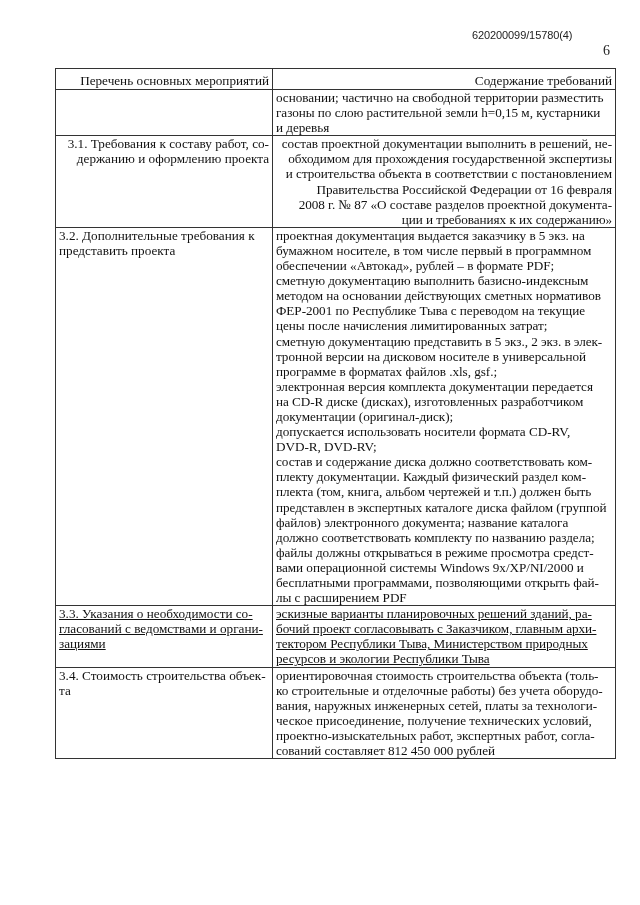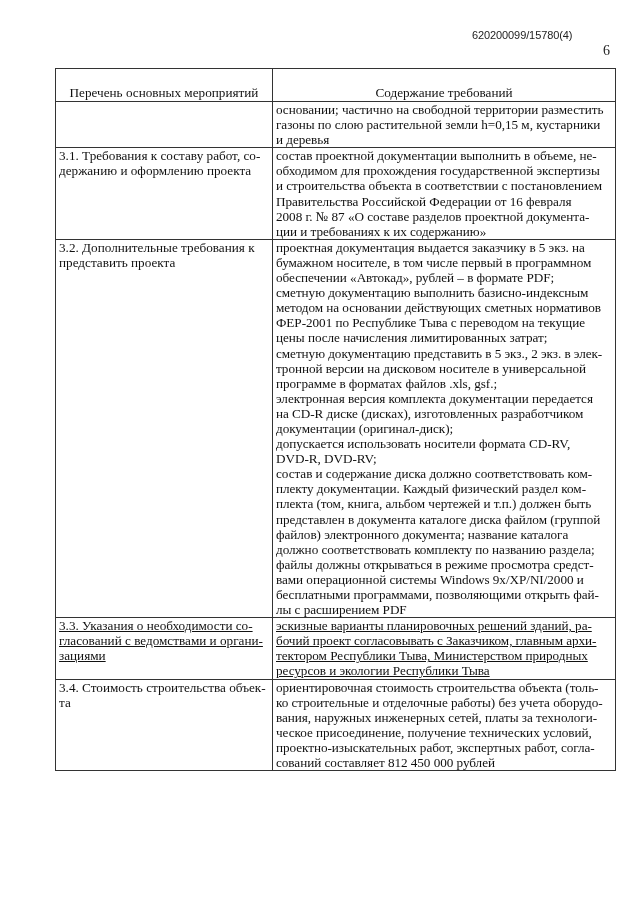--- a/index.html
+++ b/index.html
@@ -20,28 +20,28 @@
   table.req {
     position: absolute; left: 55px; top: 68px;
     width: 560px; border-collapse: collapse; table-layout: fixed;
   }
   table.req td, table.req th {
     border: 1px solid #333; vertical-align: top;
     font-size: 13.2px; line-height: 15.1px; font-weight: normal;
     padding: 0 3px; text-align: left;
     overflow: hidden;
   }
-  table.req th { text-align: center; height: 16px; padding-top: 16px; }
+  table.req th { text-align: right; height: 16px; padding-top: 4px; }
   col.c1 { width: 217px; }
   col.c2 { width: 343px; }
   .cell-lines { display: block; }
   .cell-lines span { display: block; white-space: nowrap; }
   tr.cont td { height: 45px; }
   tr.section td { height: 43px; text-align: center; vertical-align: middle; }
-  tr.r31 td { height: 84px; }
+  tr.r31 td { height: 84px; text-align: right; }
   tr.r32 td { height: 376px; }
   tr.r33 td { height: 59px; text-decoration: underline; }
   tr.r34 td { height: 90px; font-family: Liberation Serif, serif; }
   .c2txt span { letter-spacing: -0.05px; }
 </style>
 </head>
 <body>
 
 <div class="doc-id">620200099/15780(4)</div>
 <div class="page-num">6</div>
@@ -70,21 +70,21 @@
     </tr>
     <tr class="r31">
       <td>
         <div class="cell-lines">
             <span>3.1. Требования к составу работ, со-</span>
             <span>держанию и оформлению проекта</span>
           </div>
       </td>
       <td>
         <div class="cell-lines c2txt">
-            <span>состав проектной документации выполнить в объеме, не-</span>
+            <span>состав проектной документации выполнить в решений, не-</span>
             <span>обходимом для прохождения государственной экспертизы</span>
             <span>и строительства объекта в соответствии с постановлением</span>
             <span>Правительства Российской Федерации от 16 февраля</span>
             <span>2008 г.  № 87 «О составе разделов проектной документа-</span>
             <span>ции и требованиях к их содержанию»</span>
           </div>
       </td>
     </tr>
     <tr class="r32">
       <td>
@@ -106,21 +106,21 @@
             <span>тронной версии на дисковом носителе в универсальной</span>
             <span>программе в форматах файлов .xls, gsf.;</span>
             <span>электронная версия комплекта документации передается</span>
             <span>на CD-R диске (дисках), изготовленных разработчиком</span>
             <span>документации (оригинал-диск);</span>
             <span>допускается использовать носители формата CD-RV,</span>
             <span>DVD-R, DVD-RV;</span>
             <span>состав и содержание диска должно соответствовать ком-</span>
             <span>плекту документации. Каждый физический раздел ком-</span>
             <span>плекта (том, книга, альбом чертежей и т.п.) должен быть</span>
-            <span>представлен в документа каталоге диска файлом (группой</span>
+            <span>представлен в экспертных каталоге диска файлом (группой</span>
             <span>файлов) электронного документа; название каталога</span>
             <span>должно соответствовать комплекту по названию раздела;</span>
             <span>файлы должны открываться в режиме просмотра средст-</span>
             <span>вами операционной системы Windows 9x/XP/NI/2000 и</span>
             <span>бесплатными программами, позволяющими открыть фай-</span>
             <span>лы с расширением PDF</span>
           </div>
       </td>
     </tr>
     <tr class="r33">

